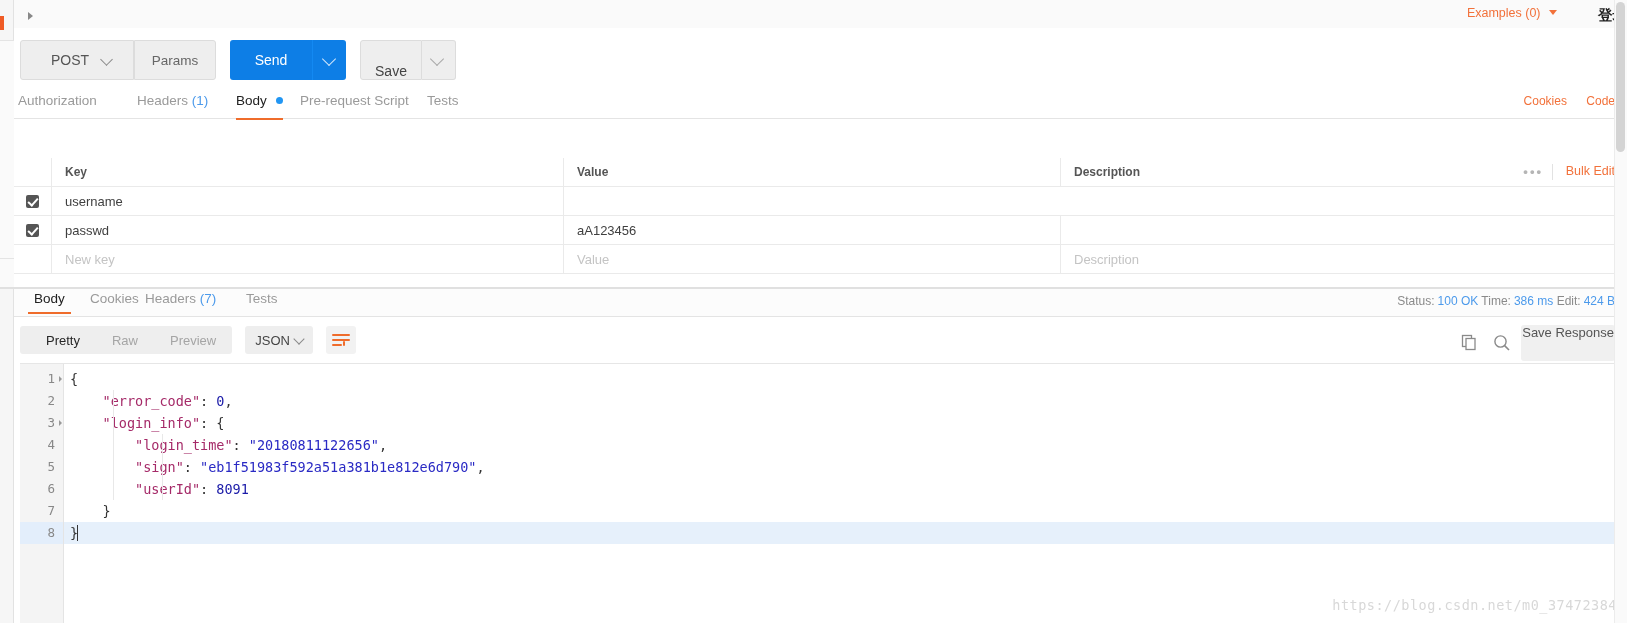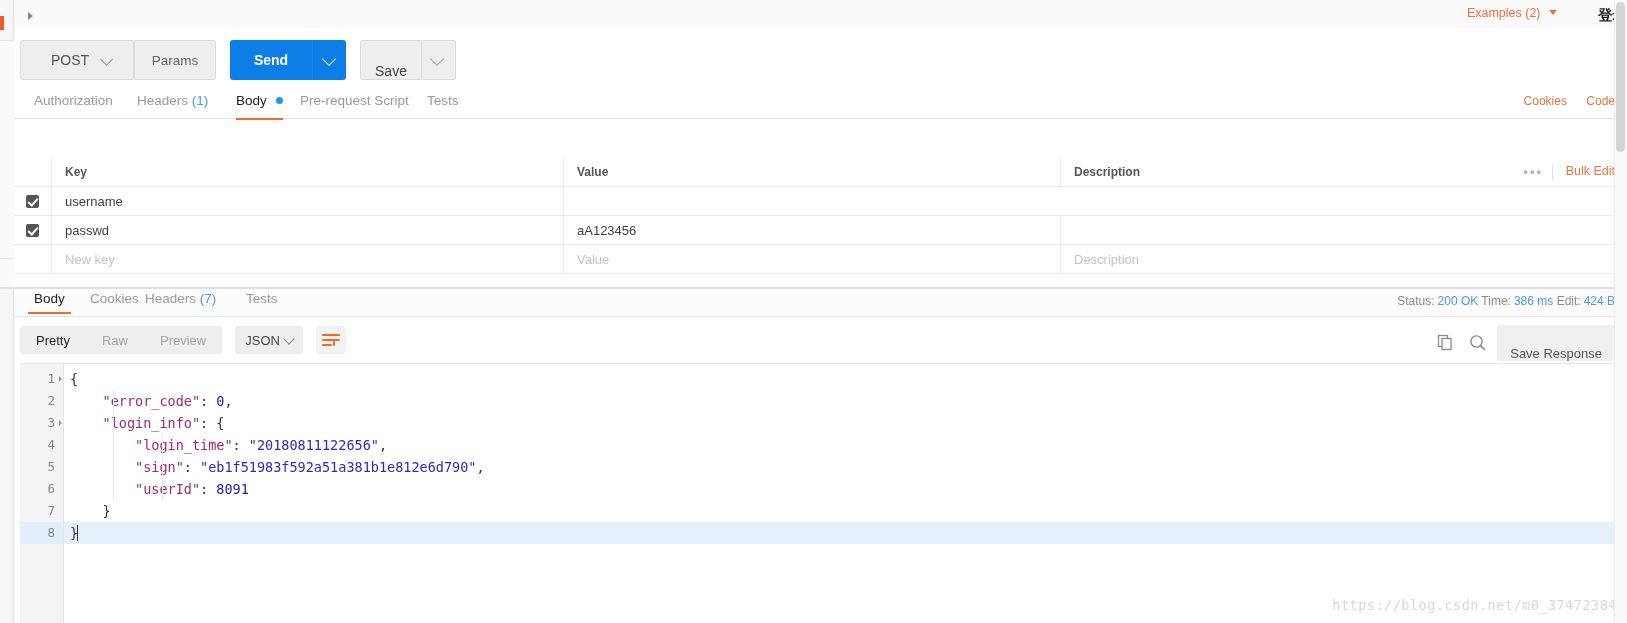--- a/index.html
+++ b/index.html
@@ -95,21 +95,21 @@
   }
   .params-btn {
     width: 82px; background: #eeeeee; border: 1px solid #dcdcdc;
     border-left: 1px solid #dcdcdc; border-radius: 0 3px 3px 0;
     display: flex; align-items: center; justify-content: center;
     font-size: 13.5px; color: #666; cursor: pointer;
   }
   .send-wrap { display: flex; margin-left: 14px; }
   .send-btn {
     width: 82px; background: #0d7ee6; color: #fff; font-size: 14px;
-    font-weight: 700; display: flex; align-items: center; justify-content: center;
+    font-weight: 400; display: flex; align-items: center; justify-content: center;
     border-radius: 3px 0 0 3px; cursor: pointer;
   }
   .send-caret-btn {
     width: 34px; background: #0d7ee6; border-left: 1px solid #1389f2;
     border-radius: 0 3px 3px 0; cursor: pointer; position: relative;
   }
   .send-caret-btn::after {
     content: ""; position: absolute; left: 11px; top: 14px;
     width: 9px; height: 9px;
     border-right: 1.6px solid #cfe6fb; border-bottom: 1.6px solid #cfe6fb;
@@ -267,21 +267,21 @@
   .res-meta b { font-weight: 400; color: #4c9aeb; margin-left: 3px; }
   .res-meta .grp { }
 
   
   .res-toolbar {
     position: relative; height: 46px; display: flex; align-items: center;
     padding-left: 6px; background: #fff;
   }
   .seg-group {
     display: flex; background: #eeeeee; border-radius: 3px; height: 28px;
-    align-items: stretch; overflow: hidden;
+    align-items: stretch; overflow: hidden; padding-left: 10px;
   }
   .seg {
     display: flex; align-items: center; padding: 0 16px; font-size: 13px;
     color: #a5a5a5; cursor: pointer;
   }
   .seg.active { color: #262626; }
   .fmt-select {
     margin-left: 13px; width: 68px; height: 28px; background: #eeeeee;
     border-radius: 3px; display: flex; align-items: center;
     padding-left: 10px; font-size: 13px; color: #444; cursor: pointer;
@@ -296,22 +296,22 @@
     margin-left: 13px; width: 30px; height: 28px; background: #f2f2f2;
     border-radius: 3px; position: relative; cursor: pointer;
   }
   .wl { position: absolute; height: 2px; background: #ef6c2b; border-radius: 1px; }
 
   .res-actions {
     position: absolute; right: 12px; top: 8px; display: flex; align-items: center;
   }
   .icon-btn { width: 26px; height: 28px; position: relative; cursor: pointer; margin-right: 6px; }
   .save-resp-btn {
-    height: 36px; background: #f0f0f0; border-radius: 3px; padding: 0 13px;
-    display: flex; align-items: flex-end; font-size: 13px; color: #555; cursor: pointer;
+    height: 36px; background: #f0f0f0; border-radius: 3px; padding: 0 1px;
+    display: flex; align-items: flex-start; font-size: 13px; color: #555; cursor: pointer;
   }
 
   
   .code-view {
     position: absolute; left: 6px; top: 74px; right: 12px; bottom: 0;
     border-top: 1px solid #e6e6e6; display: flex;
     font-family: "DejaVu Sans Mono", monospace;
     overflow: hidden; background: #fff;
   }
   .gutter {
@@ -375,21 +375,21 @@
   <div class="rail-seg" style="top:40px;height:240px;"></div>
   <div class="rail-seg" style="top:258px;height:30px;"></div>
 </div>
 
 <div class="req-zone">
 
   <div class="title-bar">
     <div class="caret-right"></div>
     <span class="req-title">登录</span>
     <div class="examples-link">
-      <span>Examples (2)</span>
+      <span>Examples (0)</span>
       <span class="examples-caret"></span>
     </div>
   </div>
 
   <div class="url-row">
     <div class="method-box">
       <span>POST</span>
       <span class="method-caret"></span>
     </div>
     <div class="params-btn">
@@ -403,21 +403,21 @@
     </div>
     <div class="save-wrap">
       <div class="save-btn">
         <span>Save</span>
       </div>
       <div class="save-caret-btn"></div>
     </div>
   </div>
 
   <div class="req-tabs">
-    <div class="req-tab" style="left:20px;">
+    <div class="req-tab" style="left:4px;">
       <span>Authorization</span>
     </div>
     <div class="req-tab" style="left:123px;">
       <span>Headers</span>
       <span class="tab-count">(1)</span>
     </div>
     <div class="req-tab active" style="left:222px;">
       <span>Body</span>
       <span class="blue-dot"></span>
       <div class="underline"></div>
@@ -488,21 +488,21 @@
     </div>
     <div class="res-tab" style="left:131px;">
       <span>Headers</span>
       <span class="tab-count">(7)</span>
     </div>
     <div class="res-tab" style="left:232px;">
       <span>Tests</span>
     </div>
 
     <div class="res-meta">
-      <span>Status:</span><b>200 OK</b>
+      <span>Status:</span><b>100 OK</b>
       <span class="grp">Time:</span><b>386 ms</b>
       <span class="grp">Edit:</span><b>424 B</b>
     </div>
   </div>
 
   <div class="res-toolbar">
     <div class="seg-group">
       <div class="seg active">
         <span>Pretty</span>
       </div>

